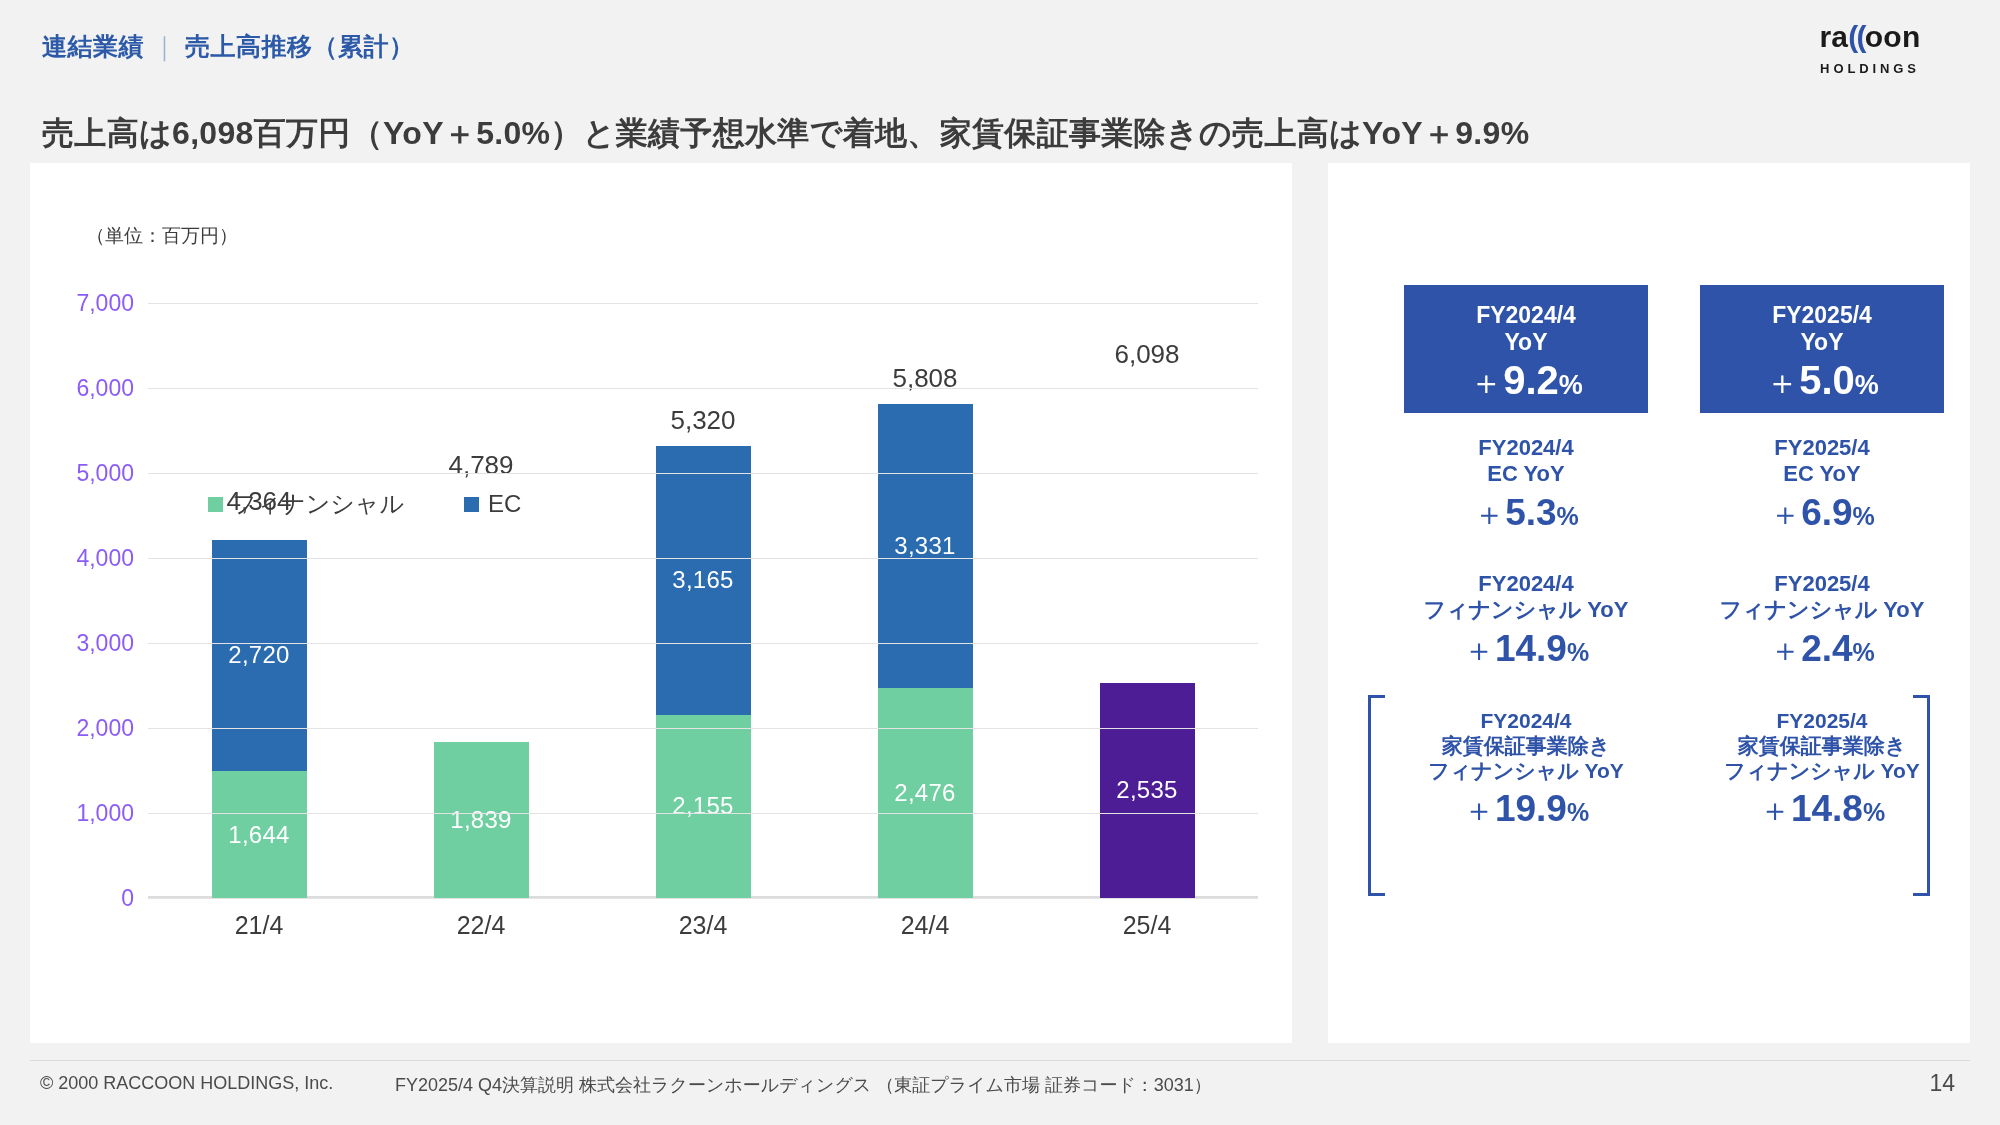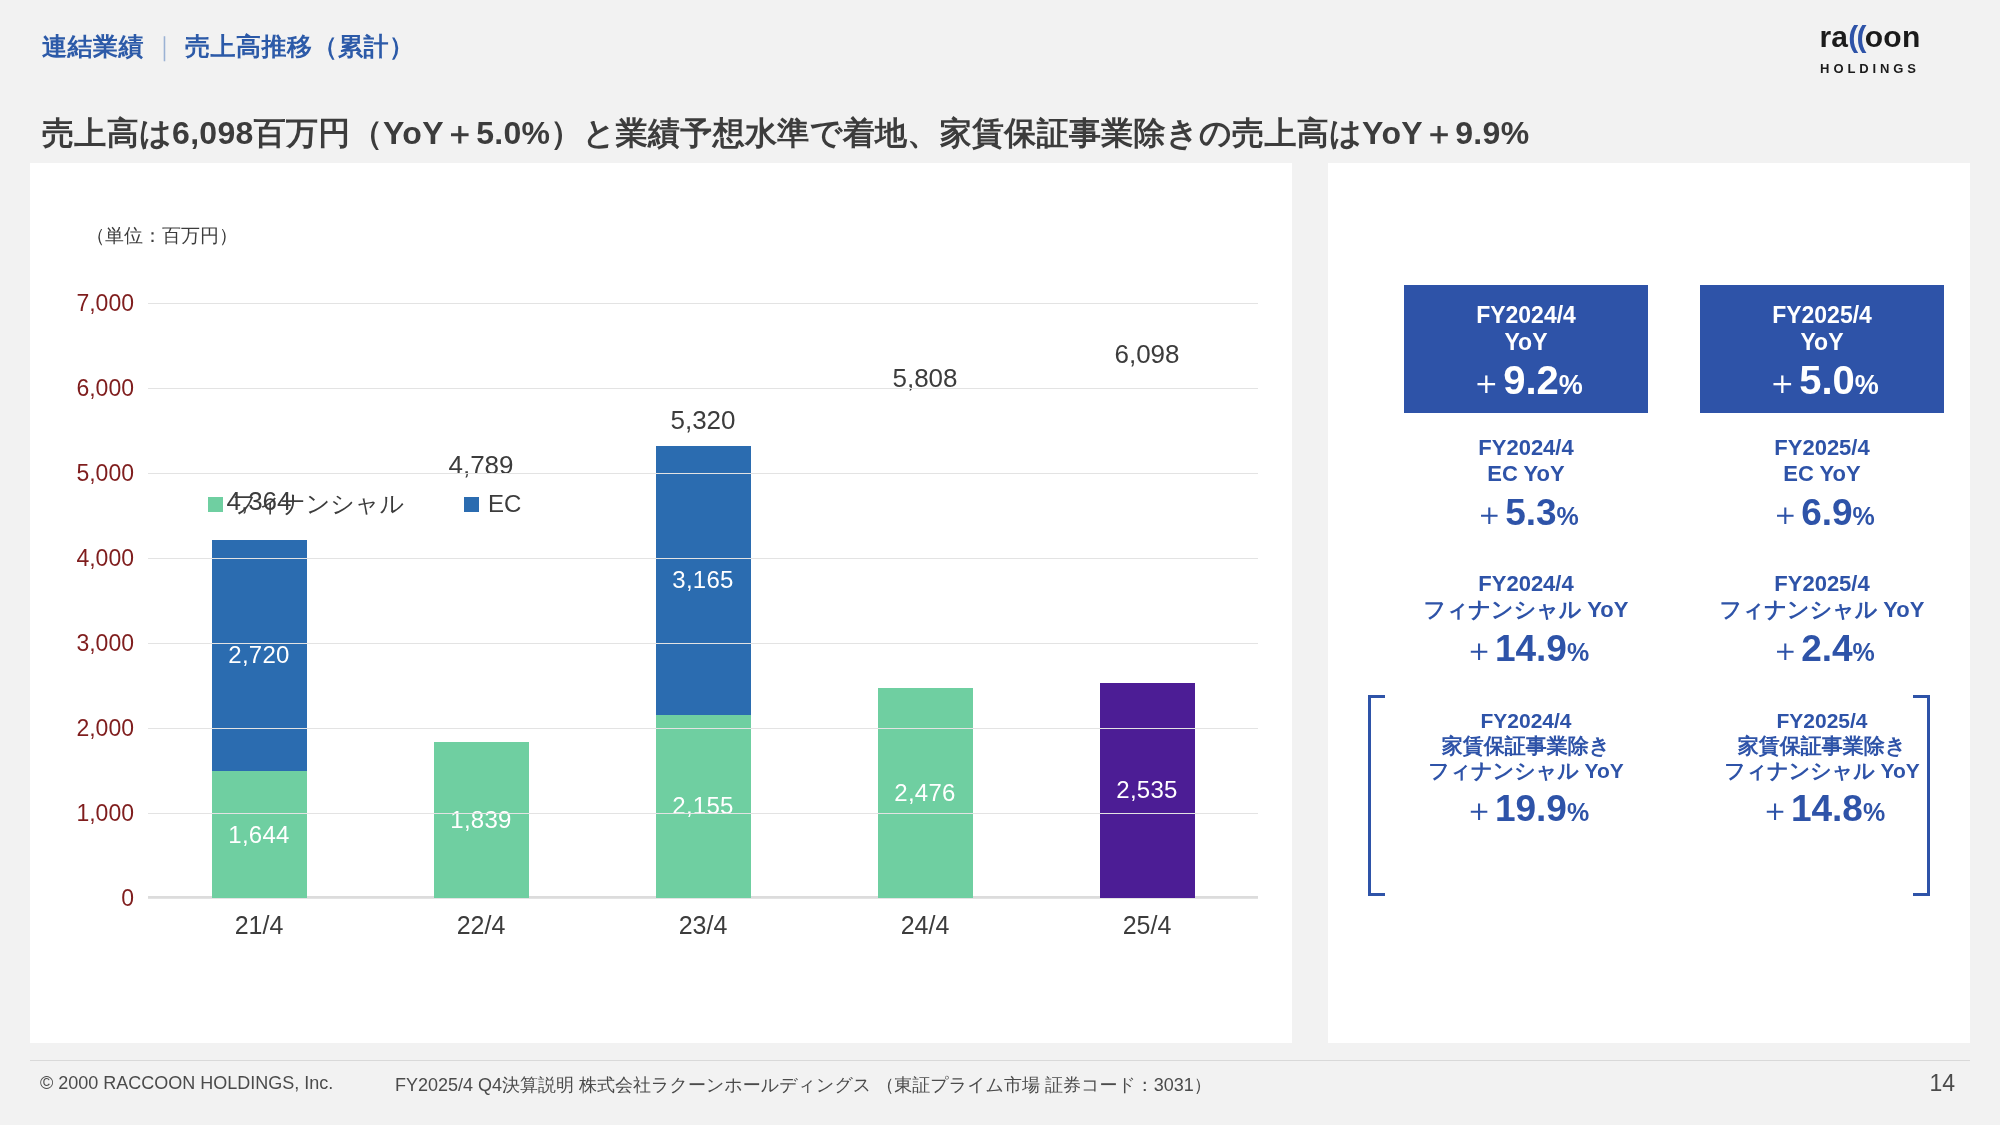--- a/index.html
+++ b/index.html
@@ -52,21 +52,21 @@
   }
   .plot{
     position:absolute;left:118px;top:140px;width:1110px;height:595px;
   }
   .gridline{
     position:absolute;left:0;width:100%;height:1px;background:#e3e3e3;
   }
   .ytick{
     position:absolute;right:calc(100% + 14px);
     transform:translateY(-50%);
-    font-size:23px;color:#7f1d1d;white-space:nowrap;
+    font-size:23px;color:#8b5cf6;white-space:nowrap;
   }
   .axis-base{
     position:absolute;left:0;bottom:0;width:100%;height:2px;background:#dcdcdc;
   }
   .bars{
     position:absolute;left:0;bottom:0;width:100%;height:100%;
     display:flex;align-items:flex-end;justify-content:space-around;
   }
   .barcol{
     width:95px;position:relative;height:100%;
@@ -186,20 +186,23 @@
             <div class="total-label" style="bottom: 462.2px;">5,320</div>
             <div class="seg seg-ec" style="height: 269.025px; background: rgb(43, 108, 176);">
               <span class="seg-label">3,165</span>
             </div>
             <div class="seg seg-fin" style="height: 183.175px; background: rgb(111, 207, 161);">
               <span class="seg-label">2,155</span>
             </div>
           </div>
           <div class="barcol">
             <div class="total-label" style="bottom: 503.68px;">5,808</div>
+            <div class="seg seg-ec" style="height: 283.135px; background: rgb(43, 108, 176);">
+              <span class="seg-label">3,331</span>
+            </div>
             <div class="seg seg-fin" style="height: 210.46px; background: rgb(111, 207, 161);">
               <span class="seg-label">2,476</span>
             </div>
           </div>
           <div class="barcol">
             <div class="total-label" style="bottom: 528.33px;">6,098</div>
             <div class="seg seg-fin" style="height: 215.475px; background: #4c1d95;">
               <span class="seg-label">2,535</span>
             </div>
           </div>

